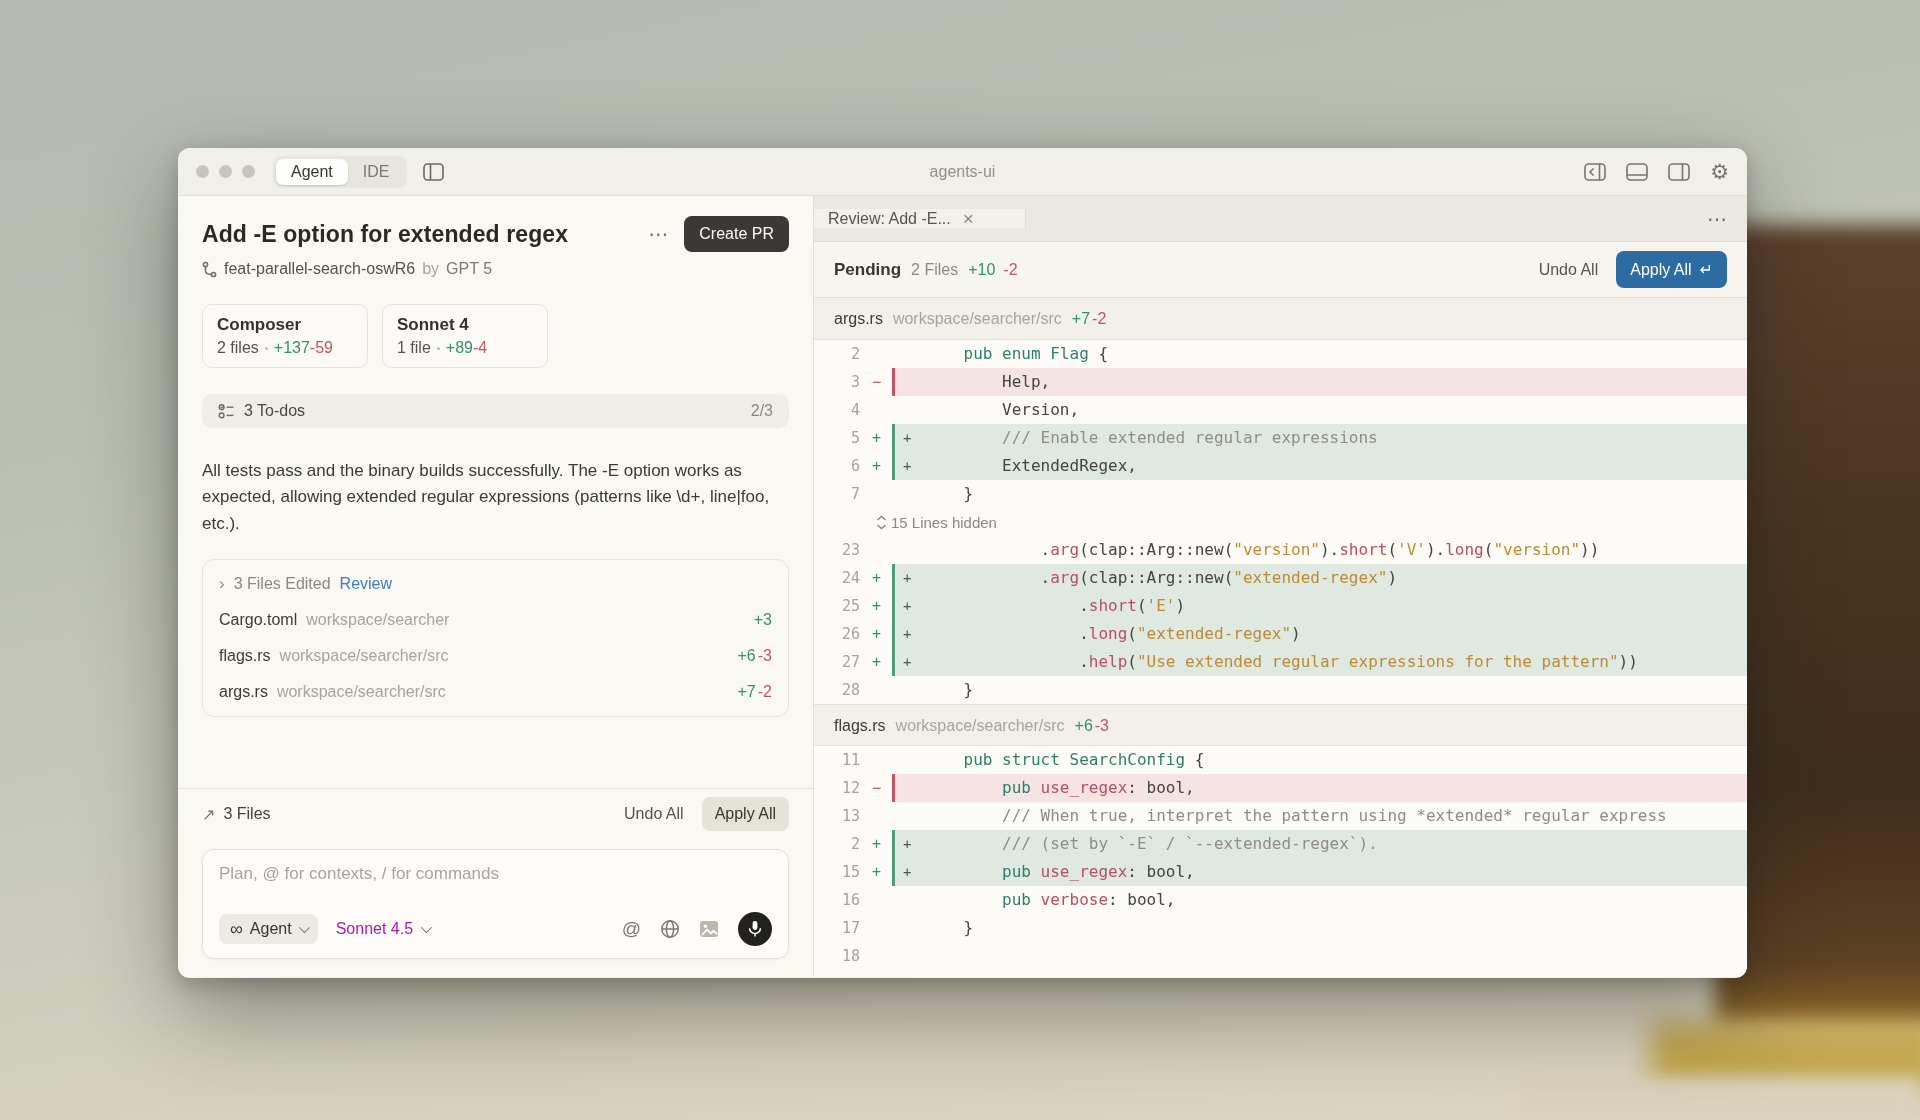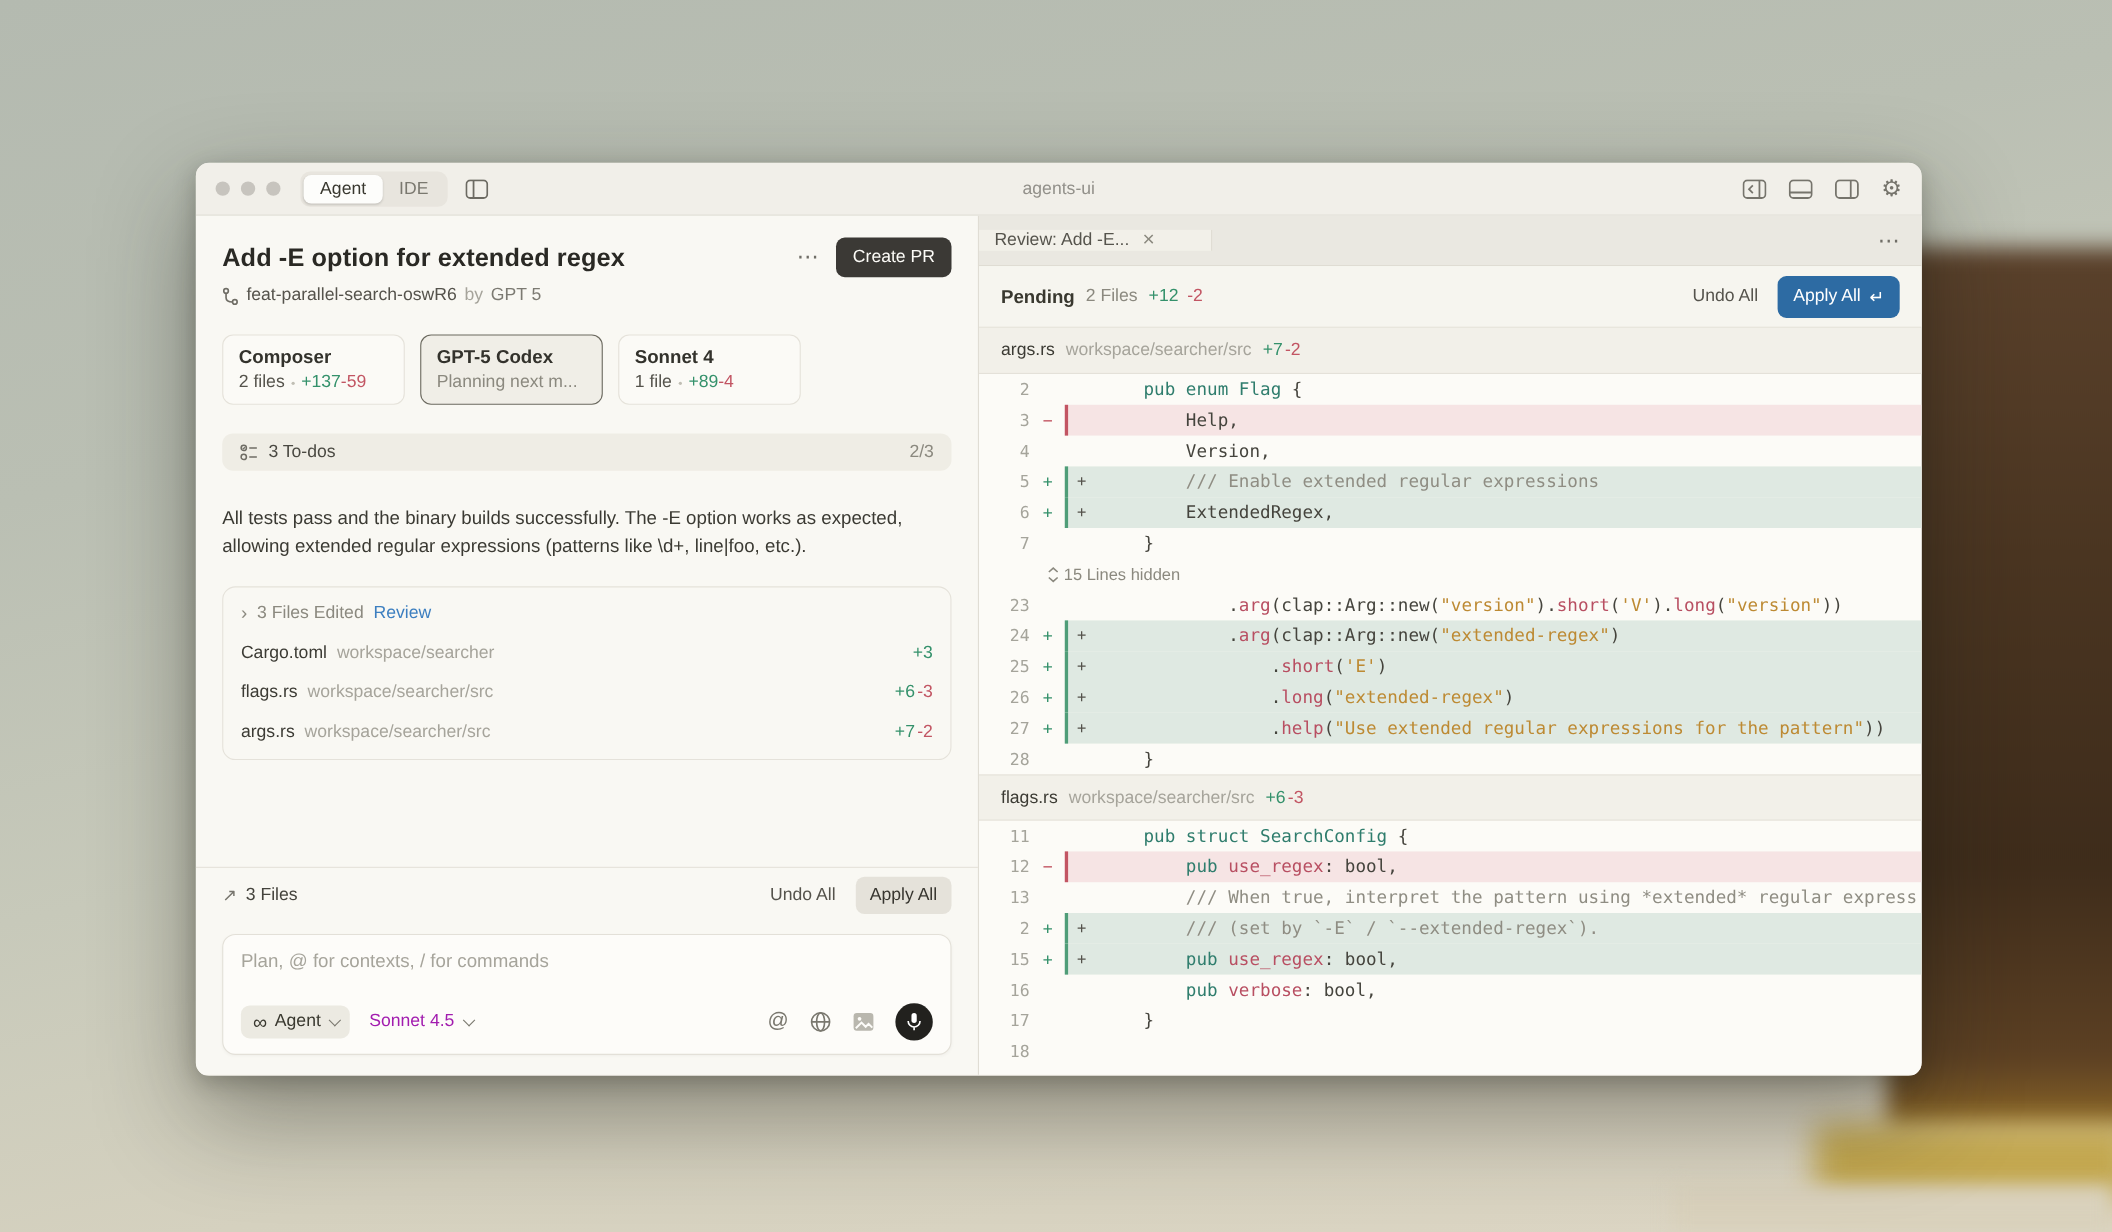--- a/index.html
+++ b/index.html
@@ -29,21 +29,21 @@
   .seg-item { font-size:16px; color:#7a786f; padding:4px 15px; border-radius:7px; cursor:default; }
   .seg-item.active { background:#fdfdfb; color:#39382f; box-shadow:0 1px 2px rgba(0,0,0,.14); }
   .tb-icon { margin-left:16px; display:flex; align-items:center; color:#6c6a62; }
   .tb-title { position:absolute; left:0; right:0; text-align:center; font-size:16px; color:#92908a; pointer-events:none; }
   .tb-right { margin-left:auto; display:flex; align-items:center; gap:20px; color:#76746c; }
   .gear { font-size:21px; line-height:1; color:#76746c; }
 
   .win-body { display:flex; height:781px; }
 
   
-  .left-panel { width:712px; background:#f9f8f3; border-right:1px solid #e0ddd4; display:flex; flex-direction:column; }
+  .left-panel { width:636px; background:#f9f8f3; border-right:1px solid #e0ddd4; display:flex; flex-direction:column; }
   .lp-scroll { flex:1; padding:20px 24px 0 24px; overflow:hidden; }
   .lp-head { display:flex; align-items:center; }
   .lp-title { font-size:23px; font-weight:700; color:#2a2924; letter-spacing:.1px; }
   .lp-actions { margin-left:auto; display:flex; align-items:center; gap:16px; }
   .btn-ellipsis { font-size:20px; color:#6f6d66; background:none; border:none; line-height:1; }
   .btn-dark { background:#3b3935; color:#fcfbf7; font-size:16px; border:none; border-radius:8px; padding:9px 15px; }
   .branch-row { display:flex; align-items:center; gap:7px; margin-top:8px; font-size:16px; color:#55534c; }
   .branch-row .by { color:#a6a49b; }
   .branch-row .model { color:#7c7a72; }
 
@@ -215,26 +215,20 @@
 
           <div class="cards-row" id="cards-row">
               <div class="mcard">
                 <div class="mcard-name">Composer</div>
                 <div class="mcard-sub">
                   <span>2 files</span>
                   <span class="dot-sep"></span>
                   <span><span class="added">+137</span><span class="removed">-59</span></span>
                 </div>
               </div>
-              <div class="mcard selected">
-                <div class="mcard-name">GPT-5 Codex</div>
-                <div class="mcard-sub">
-                  <span class="status">Planning next m...</span>
-                </div>
-              </div>
               <div class="mcard">
                 <div class="mcard-name">Sonnet 4</div>
                 <div class="mcard-sub">
                   <span>1 file</span>
                   <span class="dot-sep"></span>
                   <span><span class="added">+89</span><span class="removed">-4</span></span>
                 </div>
               </div>
             </div>
 
@@ -345,21 +339,21 @@
             <span class="tab-label">Review: Add -E...</span>
             <button class="tab-close">×</button>
           </div>
           <button class="tab-more">⋯</button>
         </div>
 
         <div class="actionbar">
           <span class="pending">Pending</span>
           <span class="count-files">2 Files</span>
           <span class="ab-stats">
-            <span class="added">+12</span>
+            <span class="added">+10</span>
             <span class="removed">-2</span>
           </span>
           <div class="ab-actions">
             <button class="link-btn">Undo All</button>
             <button class="btn-blue">
               <span>Apply All</span>
               <span>↵</span>
             </button>
           </div>
         </div>

